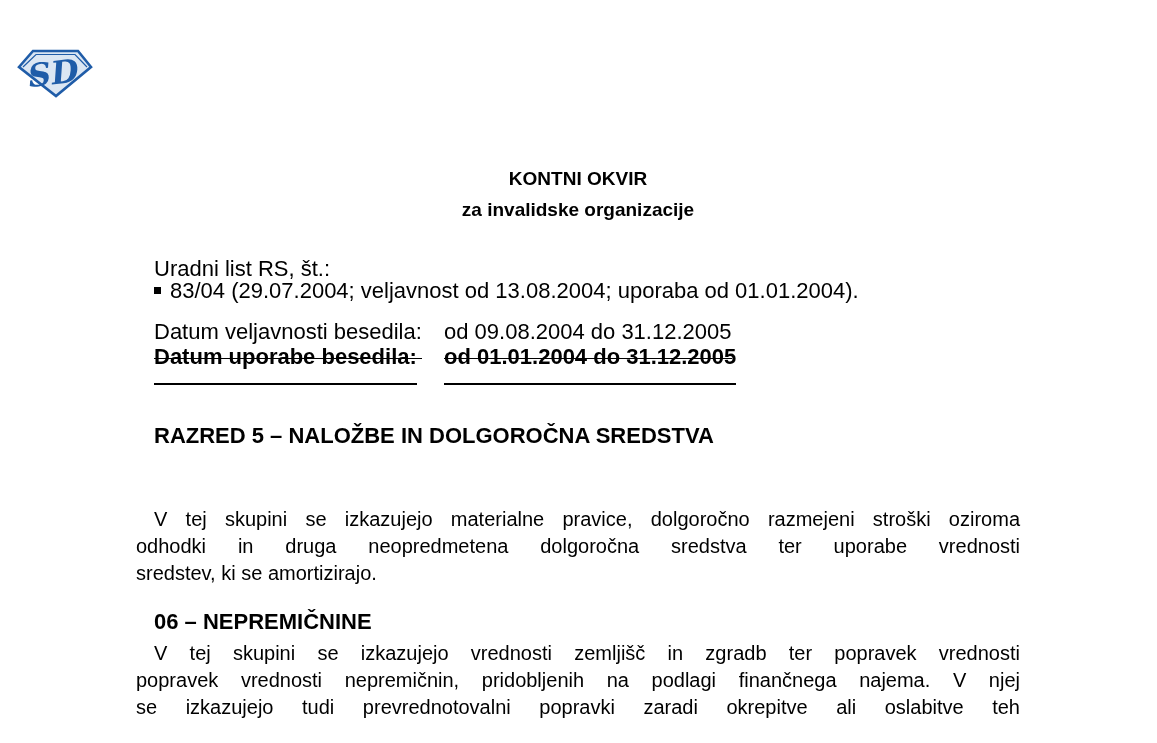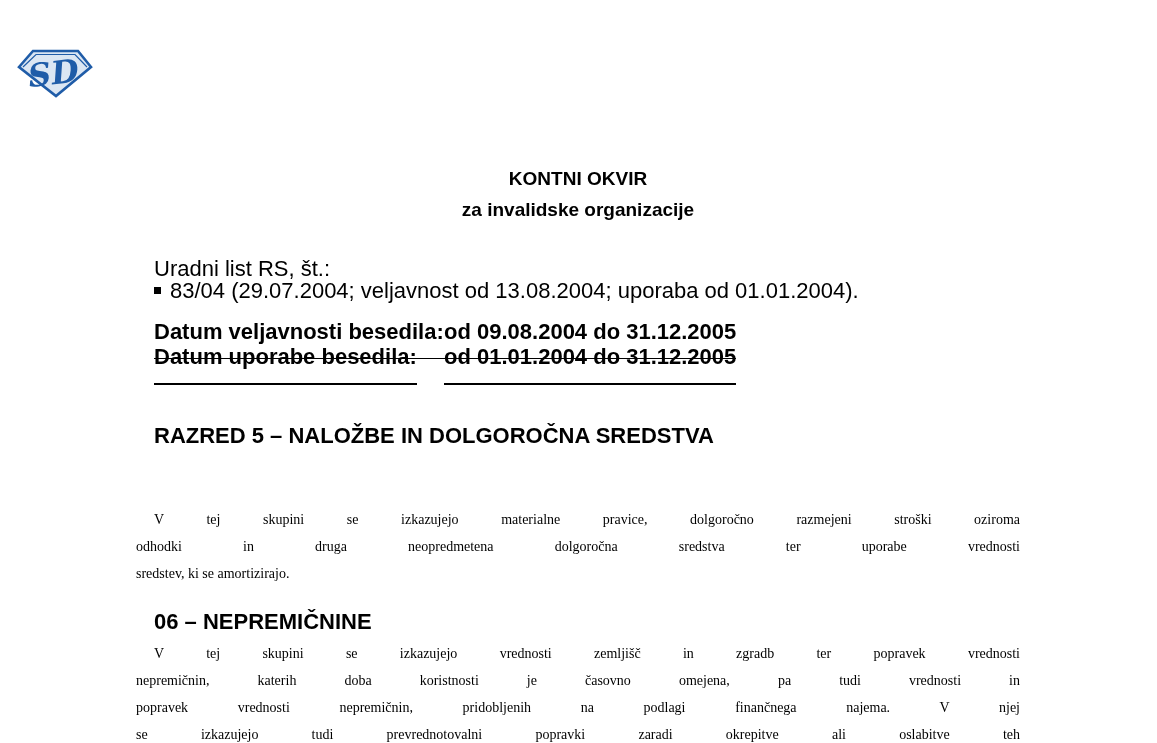--- a/index.html
+++ b/index.html
@@ -27,32 +27,32 @@
   .gazette-item { top: 278px; }
   .bullet-square {
     display: inline-block; width: 7px; height: 7px; background: #000;
     margin-right: 9px; vertical-align: middle; margin-bottom: 4px;
   }
 
   
   .date-row { top: 319px; }
   .date-row2 { top: 344px; }
   .date-label { display: inline-block; width: 290px; }
-  .ul { border-bottom: 1.6px solid #000; padding-bottom: 14px; font-weight: bold; }
+  .ul { border-bottom: 1.6px solid #000; padding-bottom: 14px; }
   .bold { font-weight: bold; }
   .bold .ul { border-bottom-width: 2.4px; }
 
   
   .heading { font-weight: bold; }
   .h-razred0 { top: 423px; }
   .h-00 { top: 475px; }
   .h-01 { top: 609px; }
 
   
-  .para { left: 136px; width: 884px; font-size: 14px; line-height: 27px; font-family: Liberation Serif, serif; }
+  .para { left: 136px; width: 884px; font-size: 20px; line-height: 27px; }
   .para-00 { top: 506px; }
   .para-01 { top: 640px; }
   .pline { text-align: justify; text-align-last: justify; box-sizing: border-box; }
   .pline.indent { padding-left: 18px; }
   .pline.end { text-align-last: left; }
 </style>
 </head>
 <body>
 
 <div class="page">
@@ -84,18 +84,17 @@
 
   <div class="abs para para-00">
     <div class="pline indent">V tej skupini se izkazujejo materialne pravice, dolgoročno razmejeni stroški oziroma</div>
     <div class="pline">odhodki in druga neopredmetena dolgoročna sredstva ter uporabe vrednosti</div>
     <div class="pline end">sredstev, ki se amortizirajo.</div>
   </div>
 
   <div class="abs row heading h-01">06 – NEPREMIČNINE</div>
   <div class="abs para para-01">
     <div class="pline indent">V tej skupini se izkazujejo vrednosti zemljišč in zgradb ter popravek vrednosti</div>
-    <div class="pline">nepremičnin, katerih doba koristnosti je časovno omejena, pa tudi vrednosti in</div>
     <div class="pline">popravek vrednosti nepremičnin, pridobljenih na podlagi finančnega najema. V njej</div>
     <div class="pline">se izkazujejo tudi prevrednotovalni popravki zaradi okrepitve ali oslabitve teh</div>
   </div>
 
 </div>
 
 </body></html>

